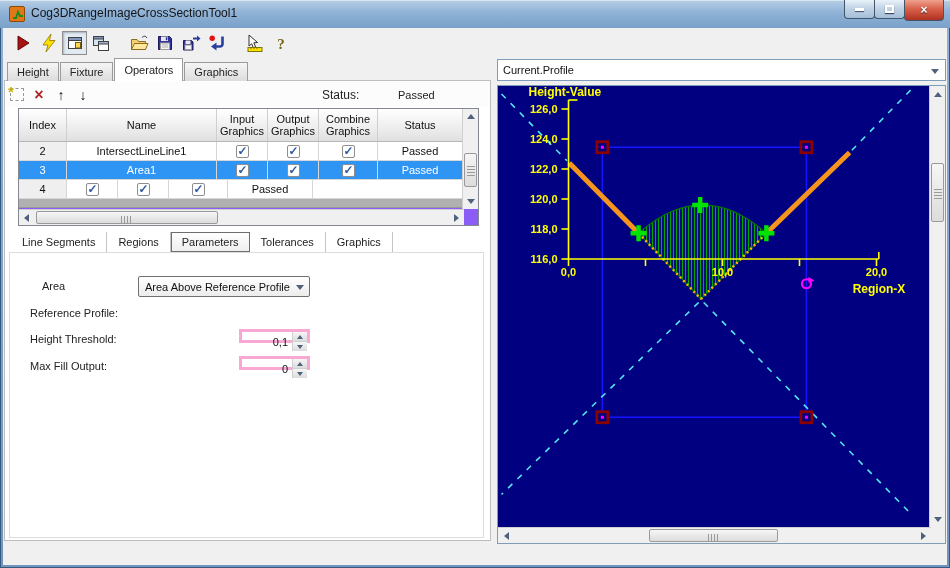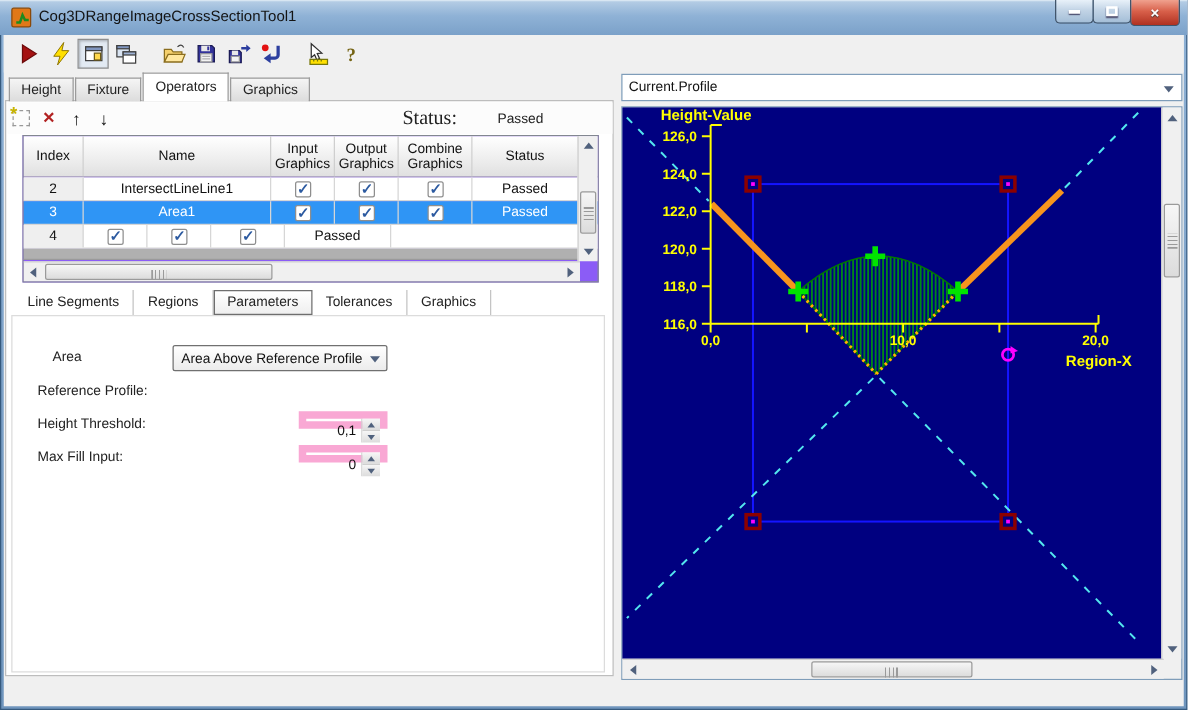--- a/index.html
+++ b/index.html
@@ -37,21 +37,21 @@
   .mtab.sel{height:23px;background:#fff;padding-top:5px;position:relative;z-index:4;}
   .tabpage{position:absolute;left:4px;top:80px;width:487px;height:461px;background:#fff;border:1px solid #bdbdbd;z-index:2;}
 
   
   .op-strip{position:absolute;left:1px;top:1px;width:484px;height:25px;background:#fcfcfc;display:flex;align-items:center;}
   .op-btn{width:22px;height:20px;display:flex;align-items:center;justify-content:center;}
   .add-glyph{display:block;width:14px;height:13px;border:1px dashed #999;position:relative;}
   .add-glyph:before{content:"*";position:absolute;left:-3px;top:-6px;color:#c8b400;font-size:15px;font-weight:bold;}
   .del-glyph{color:#b22222;font-size:16px;font-weight:bold;line-height:14px;}
   .arrow-glyph{color:#111;font-size:14px;font-weight:bold;line-height:14px;}
-  .op-status-label{position:absolute;left:316px;font-size:16px;color:#222;font-family:Liberation Serif, serif;}
+  .op-status-label{position:absolute;left:316px;font-size:12px;color:#222;}
   .op-status-value{position:absolute;left:392px;font-size:11px;color:#222;}
 
   
   .optable{position:absolute;left:13px;top:27px;width:461px;height:118px;border:1px solid #828790;background:#8b5cf6;font-size:11px;}
   .t-header{display:flex;height:33px;background:linear-gradient(#ffffff,#eaeaea 70%,#e0e0e0);border-bottom:1px solid #b6b6b6;}
   .t-hcell{display:flex;align-items:center;justify-content:center;text-align:center;white-space:pre-line;line-height:12px;
     border-right:1px solid #cfcfcf;color:#111;}
   .t-row{display:flex;height:19px;border-bottom:1px solid #d6d6d6;background:#fff;}
   .t-cell{display:flex;align-items:center;justify-content:center;border-right:1px solid #d6d6d6;color:#111;overflow:hidden;}
   .t-idx{background:#efefef;}
@@ -76,21 +76,21 @@
 
   
   .sub-tabs{position:absolute;left:6px;top:149px;height:22px;display:flex;align-items:flex-end;font-size:11px;}
   .stab{padding:4px 11px;color:#222;border-right:1px solid #c4c4c4;}
   .stab.sel{border:1px solid #6e6e6e;background:linear-gradient(#fff,#efefef);padding:3px 10px;box-shadow:inset 0 1px 0 #fff;}
   .params-box{position:absolute;left:4px;top:171px;width:475px;height:286px;border:1px solid #dcdcdc;background:#fff;}
   .f-label{position:absolute;font-size:11px;color:#222;}
   .combo{position:absolute;height:21px;border:1px solid #707070;border-radius:2px;background:linear-gradient(#fff,#ececec);
     font-size:11px;color:#111;display:flex;align-items:center;padding-left:6px;}
   .combo .carrow{position:absolute;right:5px;top:8px;}
-  .spin{position:absolute;width:71px;height:14px;border:6px solid #f9a8d4;background:#fff;font-size:11px;color:#111;}
+  .spin{position:absolute;width:71px;height:14px;border:3px solid #f9a8d4;background:#fff;font-size:11px;color:#111;}
   .spin .val{position:absolute;right:19px;top:4px;}
   .spin .btns{position:absolute;right:0;top:0;width:15px;height:19px;border-left:1px solid #cfcfcf;display:flex;flex-direction:column;}
   .spin .sbtn{flex:1;display:flex;align-items:center;justify-content:center;background:linear-gradient(#f6f6f6,#dcdcdc);border-bottom:1px solid #cfcfcf;}
   .spin .sbtn:last-child{border-bottom:none;}
   .spin .tri-up{border-left:3px solid transparent;border-right:3px solid transparent;border-bottom:4px solid #50617d;}
   .spin .tri-down{border-left:3px solid transparent;border-right:3px solid transparent;border-top:4px solid #50617d;}
 
   
   .rp-combo{position:absolute;left:497px;top:59px;width:449px;height:22px;border:1px solid #7f9db9;background:#fff;
     font-size:11px;color:#111;display:flex;align-items:center;padding-left:5px;}
@@ -353,21 +353,21 @@
         <span class="val">0,1</span>
         <span class="btns">
           <span class="sbtn">
               <span class="tri tri-up"></span>
             </span>
           <span class="sbtn">
               <span class="tri tri-down"></span>
             </span>
         </span>
       </div>
-      <span class="f-label" style="left:20px;top:107px;">Max Fill Input:</span>
+      <span class="f-label" style="left:20px;top:107px;">Max Fill Output:</span>
       <div class="spin" style="left:229px;top:103px;">
         <span class="val">0</span>
         <span class="btns">
           <span class="sbtn">
               <span class="tri tri-up"></span>
             </span>
           <span class="sbtn">
               <span class="tri tri-down"></span>
             </span>
         </span>

